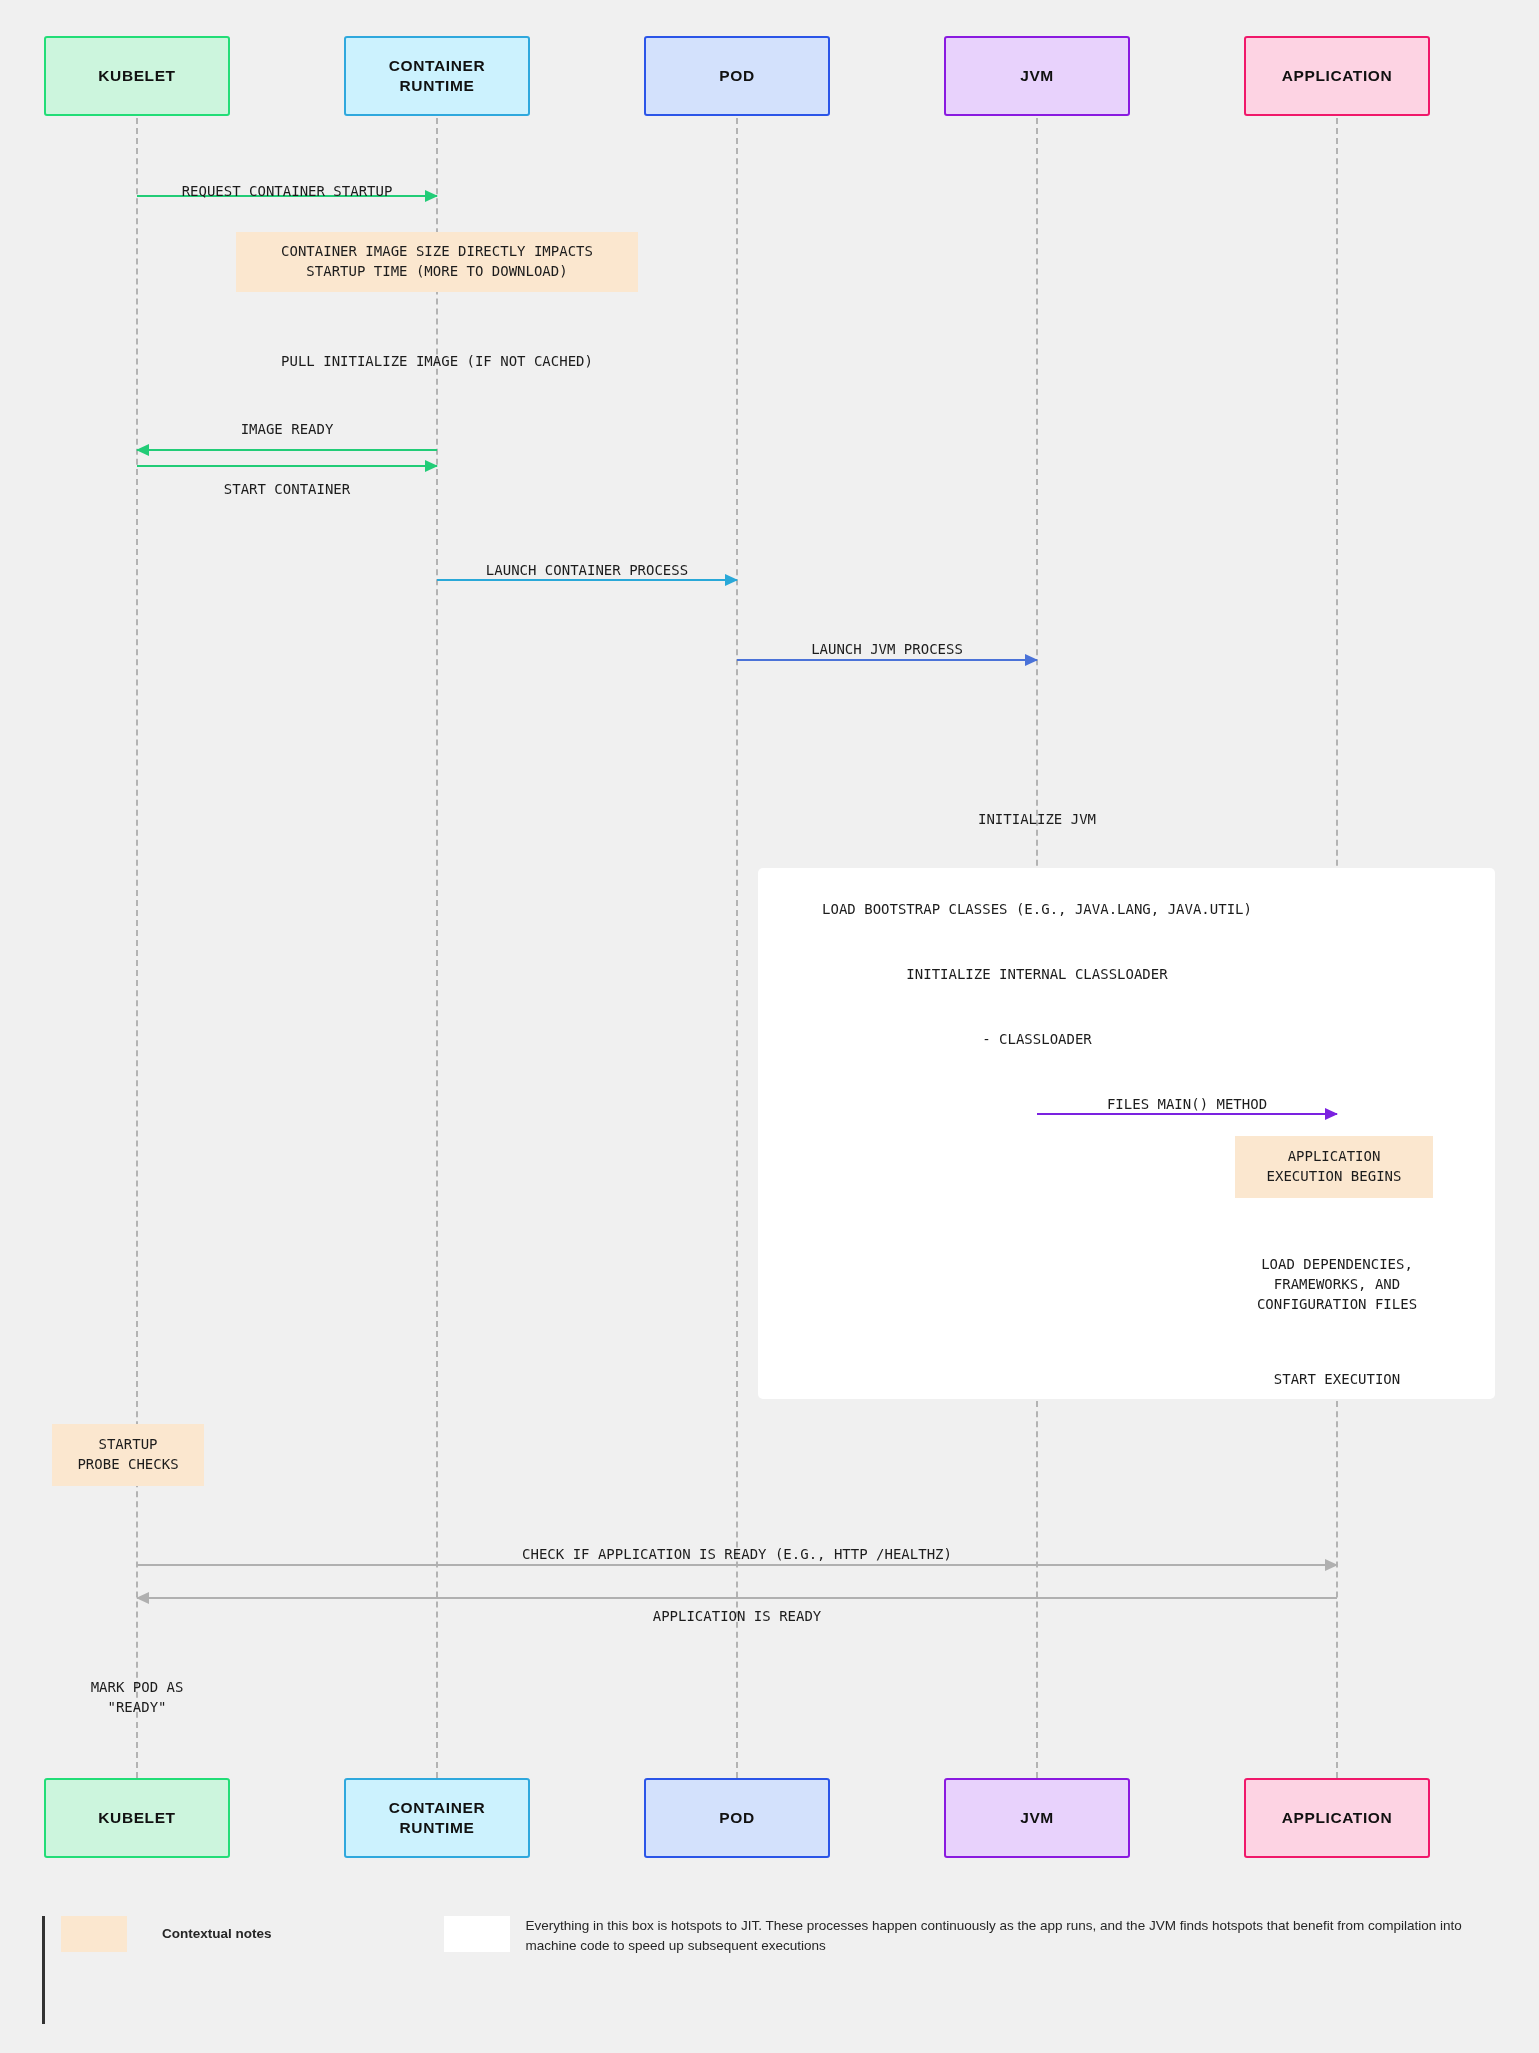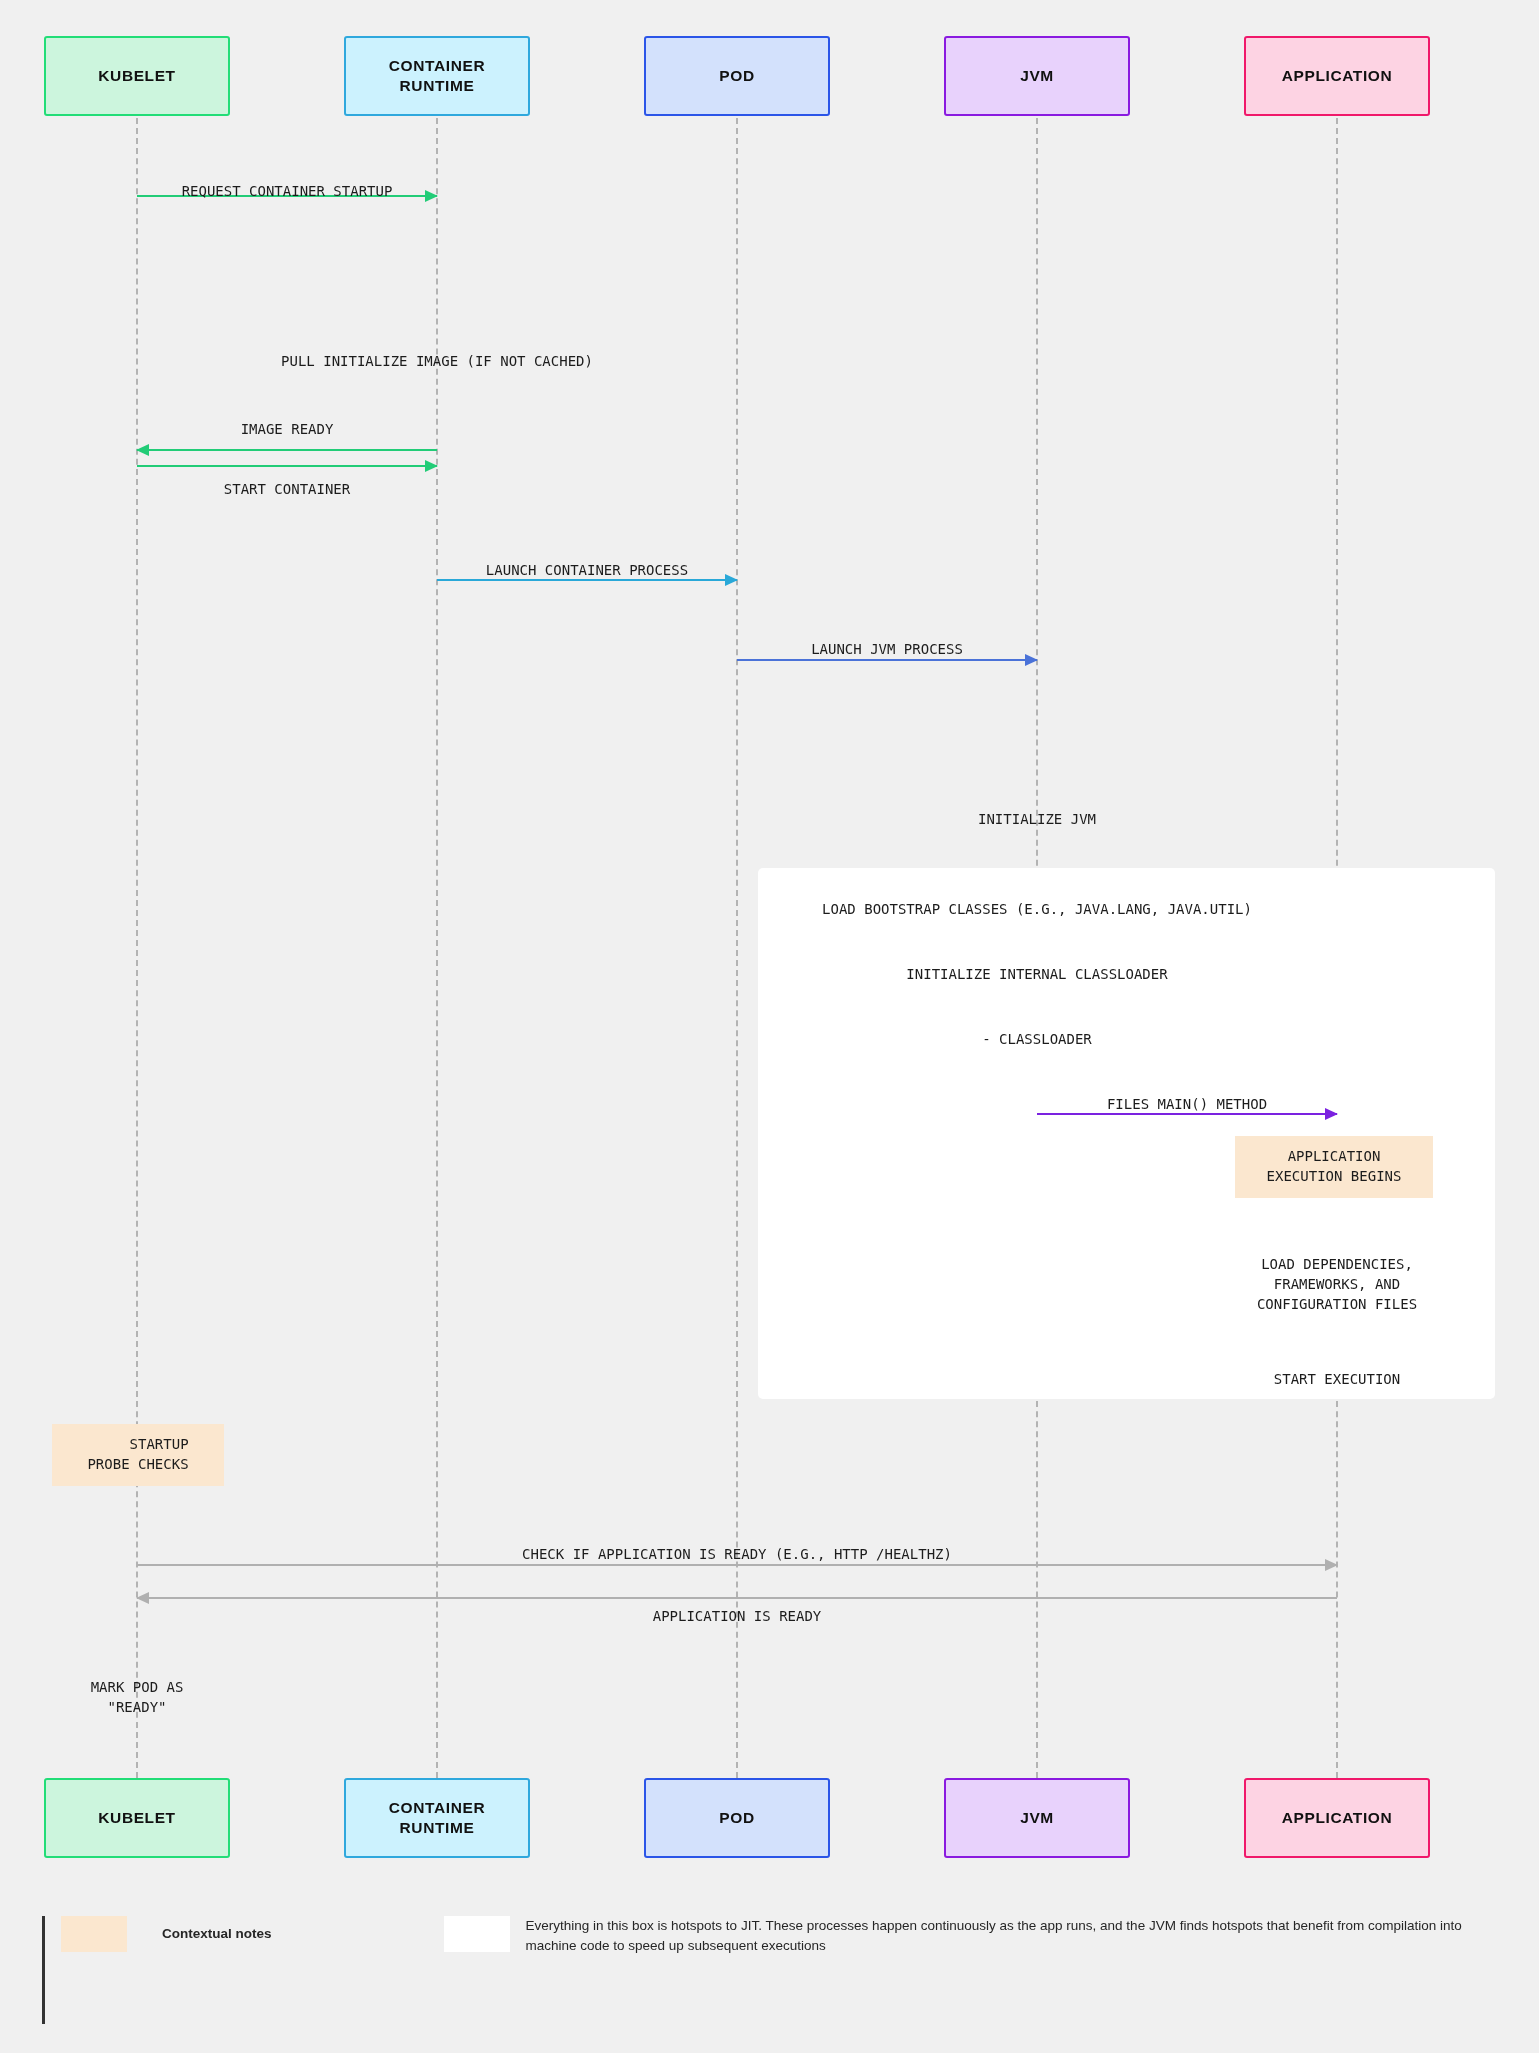--- a/index.html
+++ b/index.html
@@ -263,25 +263,29 @@
       <div class="head" style="border-left-color: rgb(176, 176, 176);"></div>
     </div>
     <div class="msg-label" style="left: 427px; top: 1545px; width: 620px;">CHECK IF APPLICATION IS READY (E.G., HTTP /HEALTHZ)</div>
     <div class="arrow left" style="left: 137px; top: 1592px; width: 1200px;">
       <div class="shaft" style="border-top-color: rgb(176, 176, 176);"></div>
       <div class="head" style="border-right-color: rgb(176, 176, 176);"></div>
     </div>
     <div class="msg-label" style="left: 427px; top: 1607px; width: 620px;">APPLICATION IS READY</div>
     <div class="msg-label" style="left: -173px; top: 1678px; width: 620px;">MARK POD AS
 "READY"</div>
+    <div class="note" style="left: 236px; top: 232px; width: 402px; height: 60px;">
+      <span class="ntext">CONTAINER IMAGE SIZE DIRECTLY IMPACTS
+STARTUP TIME (MORE TO DOWNLOAD)</span>
+    </div>
     <div class="note" style="left: 1235px; top: 1136px; width: 198px; height: 62px;">
       <span class="ntext">APPLICATION
 EXECUTION BEGINS</span>
     </div>
-    <div class="note" style="left: 52px; top: 1424px; width: 172px; height: 62px; text-align: right;">
+    <div class="note" style="left: 52px; top: 1424px; width: 152px; height: 62px;">
       <span class="ntext">STARTUP
 PROBE CHECKS</span>
     </div>
     <div class="legend">
       <div class="legend-row">
         <div class="legend-swatch notes" style="background: rgb(251, 231, 207);"></div>
         <div class="legend-text inline">Contextual notes</div>
         <div class="legend-gap"></div>
         <div class="legend-swatch jit" style="background: rgb(255, 255, 255);"></div>
         <div class="legend-text block">Everything in this box is hotspots to JIT. These processes happen continuously as the app runs, and the JVM finds hotspots that benefit from compilation into machine code to speed up subsequent executions</div>

